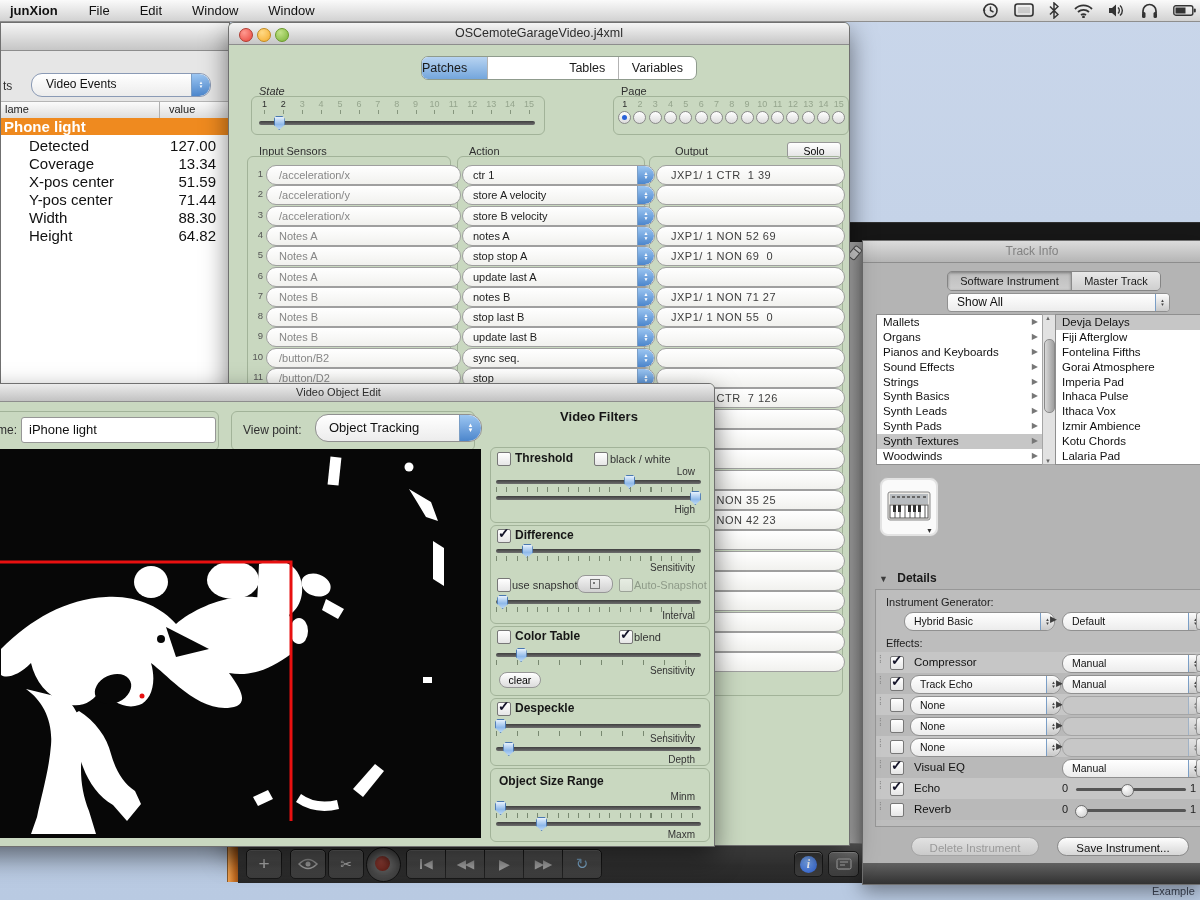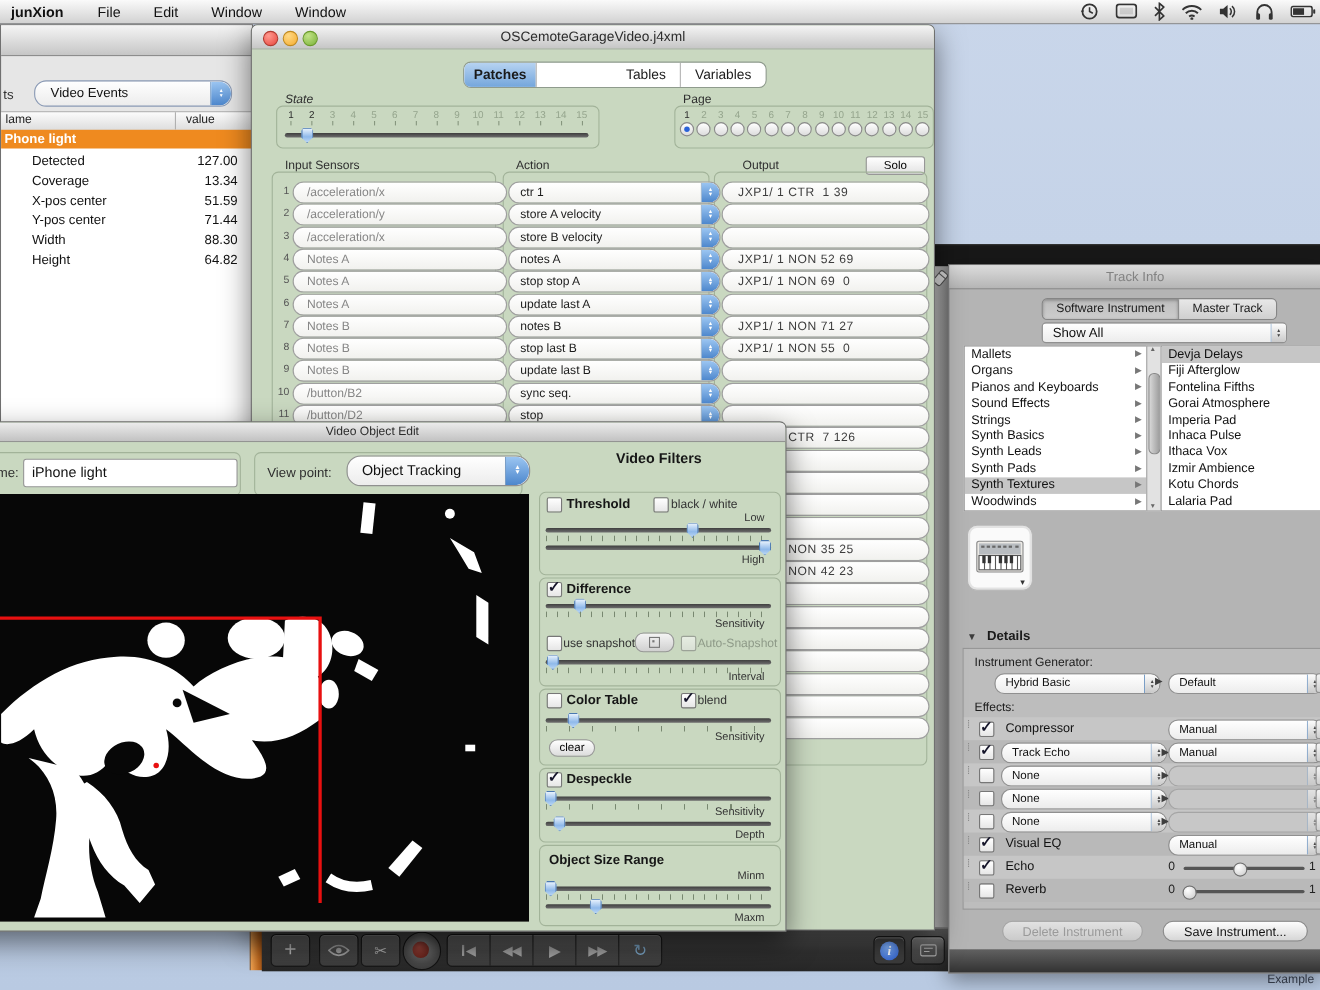--- a/index.html
+++ b/index.html
@@ -53,21 +53,21 @@
   .numrow span{display:block;text-align:center;font-size:9px;color:#95a58d;}
   .numrow span.dk{color:#2c2c2c;}
   .tkrow{position:absolute;display:flex;}
   .tkrow i{display:block;position:relative;}
   .tkrow i::after{content:"";position:absolute;left:50%;top:0;width:1px;height:4px;background:#86967e;}
   .radrow{position:absolute;display:flex;align-items:center;}
   
   #leftwin .hdr{position:absolute;left:0;right:0;height:16px;
     background:linear-gradient(#fbfbfb,#dedede);border-top:1px solid #b5b5b5;border-bottom:1px solid #a2a2a2;
     font-size:11px;color:#222;}
-  .lrow{position:absolute;left:0;right:0;height:18px;font-size:12px;color:#111;line-height:18px;}
+  .lrow{position:absolute;left:0;right:0;height:18px;font-size:15px;color:#111;line-height:18px;}
   
   #trackinfo{position:absolute;background:#b4b4b4;border:1px solid #6f6f6f;box-shadow:0 6px 18px rgba(0,0,0,.4);}
   .tseg{height:18px;line-height:18px;text-align:center;font-size:11px;color:#1a1a1a;background:linear-gradient(#e8e8e8,#cfcfcf);}
   .tseg.sel{background:linear-gradient(#bdbdbd,#cdcdcd);box-shadow:inset 0 1px 3px rgba(0,0,0,.35);}
   .list{position:absolute;background:#fff;border:1px solid #8f8f8f;overflow:hidden;}
   .lirow{position:relative;height:14.9px;line-height:14.9px;font-size:11.5px;color:#111;padding-left:6px;}
   .lirow.sel{background:#c6c6c6;}
   .lirow .arr{position:absolute;right:5px;top:0;font-size:8px;color:#777;}
   .dd{position:absolute;height:17px;line-height:16px;background:linear-gradient(#fff,#ececec);
     border:1px solid #909090;border-radius:9px;font-size:10.5px;color:#111;padding-left:9px;overflow:hidden;white-space:nowrap;}
@@ -411,21 +411,21 @@
 
   <div class="win green" id="mainwin" style="left:228px;top:22px;width:620px;height:822px;z-index:6;">
     <div class="titlebar" style="height:21px;line-height:21px;font-size:12.5px;">
       <div class="light" style="left:10px;background:radial-gradient(circle at 35% 30%,#ff9a90,#e8453c);border:1px solid #b03a30;"></div>
       <div class="light" style="left:28px;background:radial-gradient(circle at 35% 30%,#ffd985,#f5ac2e);border:1px solid #c08a20;"></div>
       <div class="light" style="left:46px;background:radial-gradient(circle at 35% 30%,#c2e288,#7ab338);border:1px solid #6a9a2a;"></div>
       <span>OSCemoteGarageVideo.j4xml</span>
     </div>
 
     <div class="abs" id="tabbar" style="left:192px;top:33px;width:274px;height:22px;display:flex;background:#fff;border:1px solid #8f9b8d;border-radius:7px;overflow:hidden;font-size:12.5px;color:#1a1a1a;">
-        <div style="flex: 66 0 0px; text-align: center; line-height: 22px; border-right: 1px solid rgb(179, 179, 179); background: linear-gradient(rgb(183, 211, 241), rgb(116, 166, 220)); font-weight: bold;">Patches</div>
+        <div style="flex: 66 0 0px; text-align: left; line-height: 22px; border-right: 1px solid rgb(179, 179, 179); background: linear-gradient(rgb(183, 211, 241), rgb(116, 166, 220));">Patches</div>
         <div style="flex: 68 0 0px; text-align: center; line-height: 22px; border-right: 1px solid rgb(179, 179, 179); margin-top: 25px;">Actions</div>
         <div style="flex: 62 0 0px; text-align: center; line-height: 22px; border-right: 1px solid rgb(179, 179, 179);">Tables</div>
         <div style="flex: 78 0 0px; text-align: center; line-height: 22px;">Variables</div>
       </div>
 
     <span class="lbl" style="left:30px;top:62px;font-style:italic;">State</span>
     <div class="gbox" style="left:22px;top:73px;width:292px;height:37px;"></div>
     <div class="numrow" id="state-nums" style="left:26px;top:76px;">
         <span class="dk" style="width: 18.9px;">1</span>
         <span class="dk" style="width: 18.9px;">2</span>

